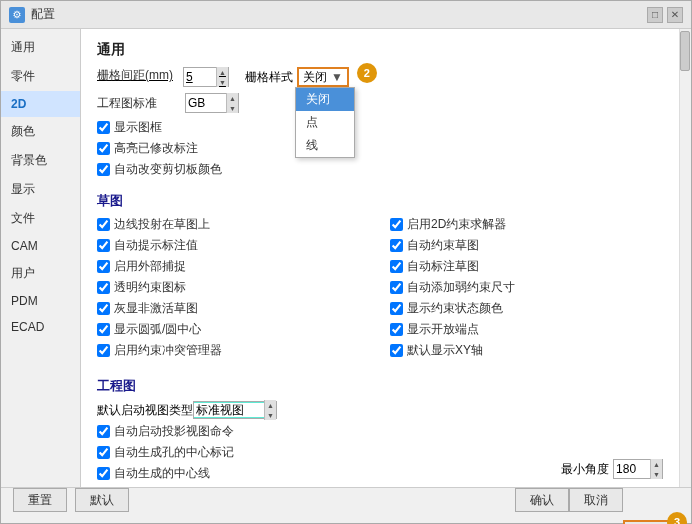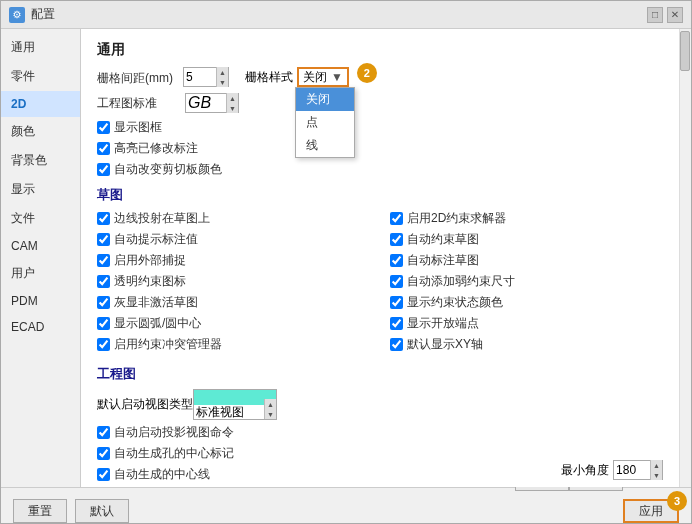--- a/index.html
+++ b/index.html
@@ -222,21 +222,21 @@
       border-radius: 50%;
       font-size: 11px;
       font-weight: bold;
     }
 
     .bottom-bar {
       height: 36px;
       background: #f0f0f0;
       border-top: 1px solid #ccc;
       display: flex;
-      align-items: flex-end;
+      align-items: flex-start;
       padding: 0 12px;
       justify-content: space-between;
     }
 
     .bottom-left {
       display: flex;
       gap: 8px;
     }
 
     .bottom-right {
@@ -291,21 +291,21 @@
       padding: 0 2px;
       flex: 1;
       border-left: 1px solid #bbb;
       color: #555;
     }
 
     .section-header {
       font-size: 13px;
       font-weight: bold;
       color: #1a1a8c;
-      margin-top: 8px;
+      margin-top: 14px;
       margin-bottom: 6px;
     }
 
     .eng-sub-row {
       display: flex;
       align-items: center;
       margin-bottom: 4px;
     }
   </style>
 </head>
@@ -338,21 +338,21 @@
       <div class="sidebar-item">用户</div>
       <div class="sidebar-item">PDM</div>
       <div class="sidebar-item">ECAD</div>
     </div>
 
     <div class="content-area">
 
       <div class="section-title">通用</div>
 
       <div class="top-row">
-        <div style="display:flex;align-items:flex-end;gap:6px;">
+        <div style="display:flex;align-items:flex-start;gap:6px;text-decoration:underline;">
           <span class="form-label">栅格间距(mm)</span>
           <div class="num-input-wrap">
             <input type="text" value="5" style="width: 32px;">
             <div class="num-spinners">
               <button class="num-spin-btn">▲</button>
               <button class="num-spin-btn">▼</button>
             </div>
           </div>
         </div>
 
@@ -371,21 +371,21 @@
             </div>
           </div>
 
           <span class="badge" style="position:absolute;right:-28px;top:-4px;">2</span>
         </div>
       </div>
 
       <div class="form-row">
         <span class="form-label">工程图标准</span>
         <div style="display:flex;align-items:center;border:1px solid #aaa;background:white;height:20px;">
-          <input type="text" value="GB" style="border: none; width: 40px; font-size: 16px; padding: 0px 2px; outline: none; font-style: italic;">
+          <input type="text" value="GB" style="border: none; width: 40px; font-size: 12px; padding: 0px 2px; outline: none;">
           <div class="num-spinners">
             <button class="num-spin-btn">▲</button>
             <button class="num-spin-btn">▼</button>
           </div>
         </div>
       </div>
 
       <div class="checkbox-row">
         <input type="checkbox" checked="" style="">
         <label>显示图框</label>
@@ -463,21 +463,21 @@
             <input type="checkbox" checked="" style="">
             <label>默认显示XY轴</label>
           </div>
         </div>
       </div>
 
       <div class="section-header">工程图</div>
 
       <div class="eng-sub-row">
         <span>默认启动视图类型</span>
-        <div style="display:flex;align-items:flex-end;border:1px solid #aaa;background:#5eead4;height:31px;">
+        <div style="display:flex;align-items:center;border:1px solid #aaa;background:#5eead4;height:18px;">
           <input type="text" value="标准视图" style="border: none; font-size: 12px; padding: 0px 2px; outline: none; width: 70px;">
           <div class="num-spinners">
             <button class="num-spin-btn">▲</button>
             <button class="num-spin-btn">▼</button>
           </div>
         </div>
       </div>
 
       <div style="display:flex;gap:32px;">
         <div style="flex:1;">

